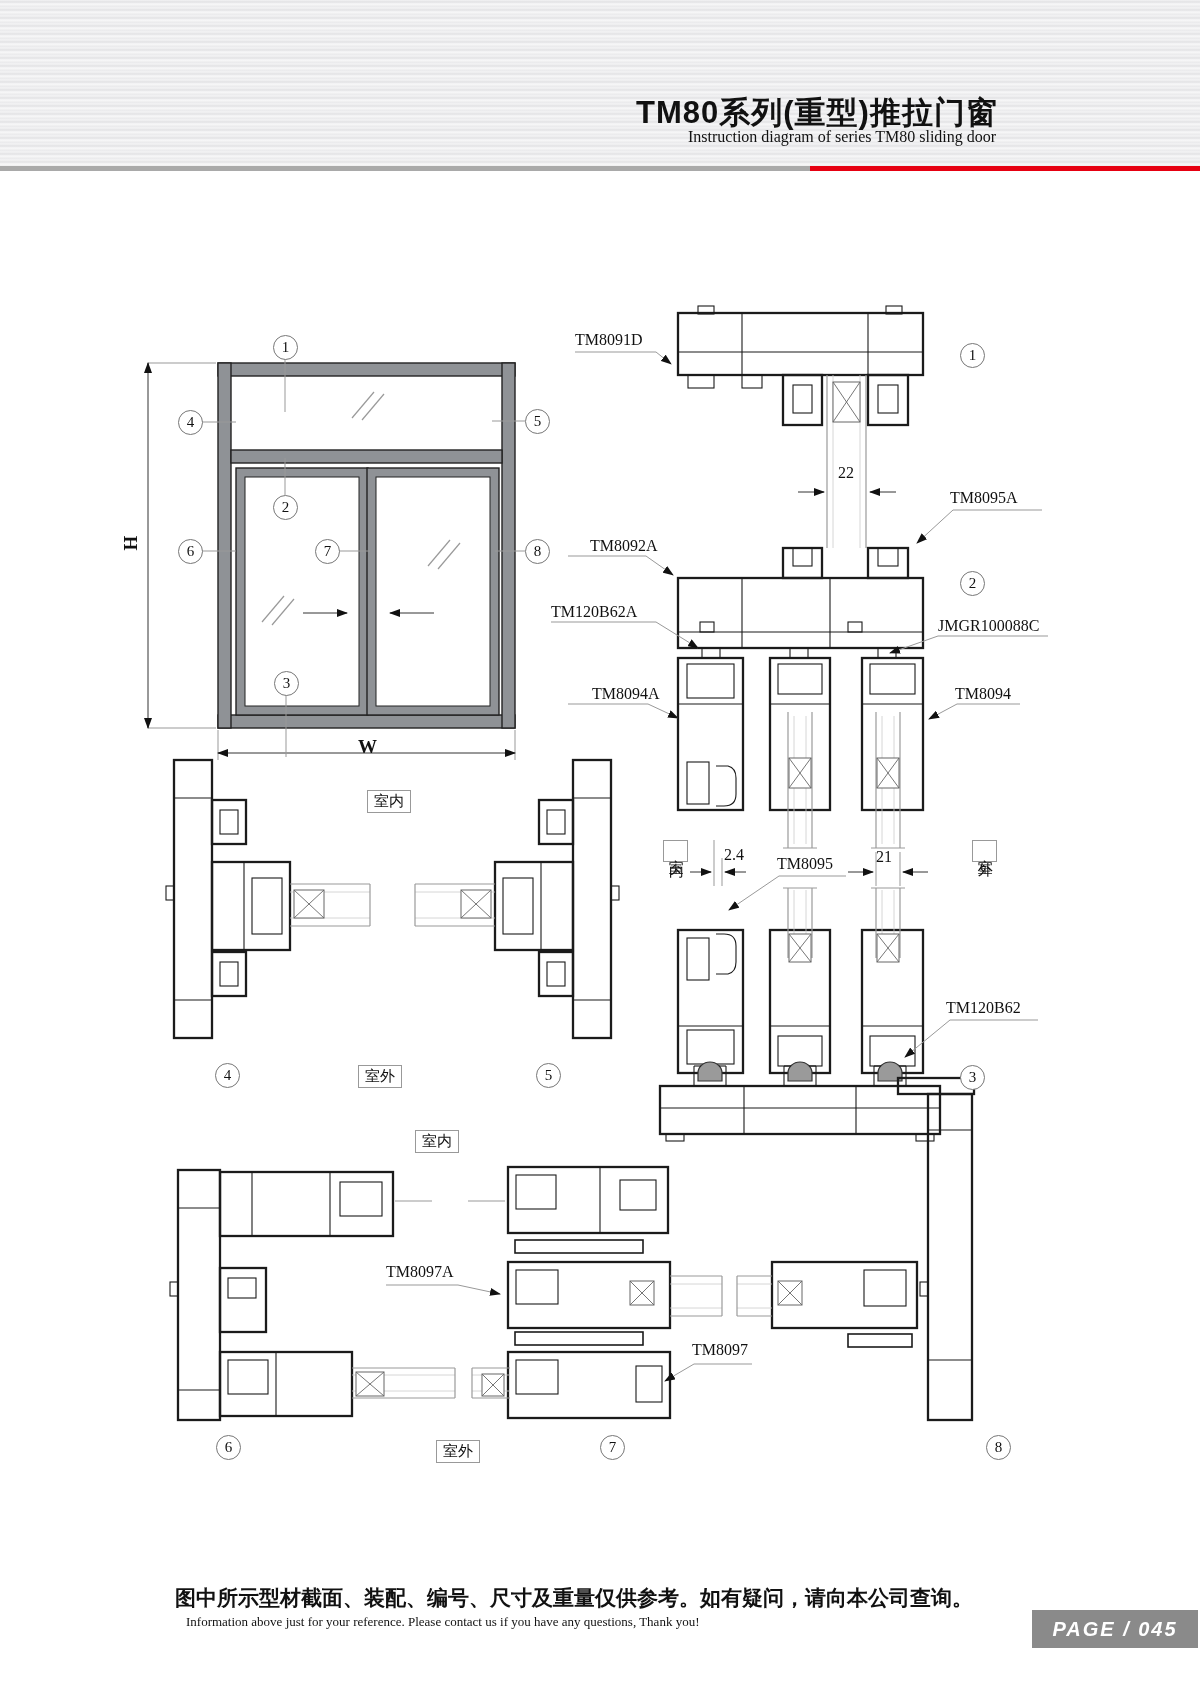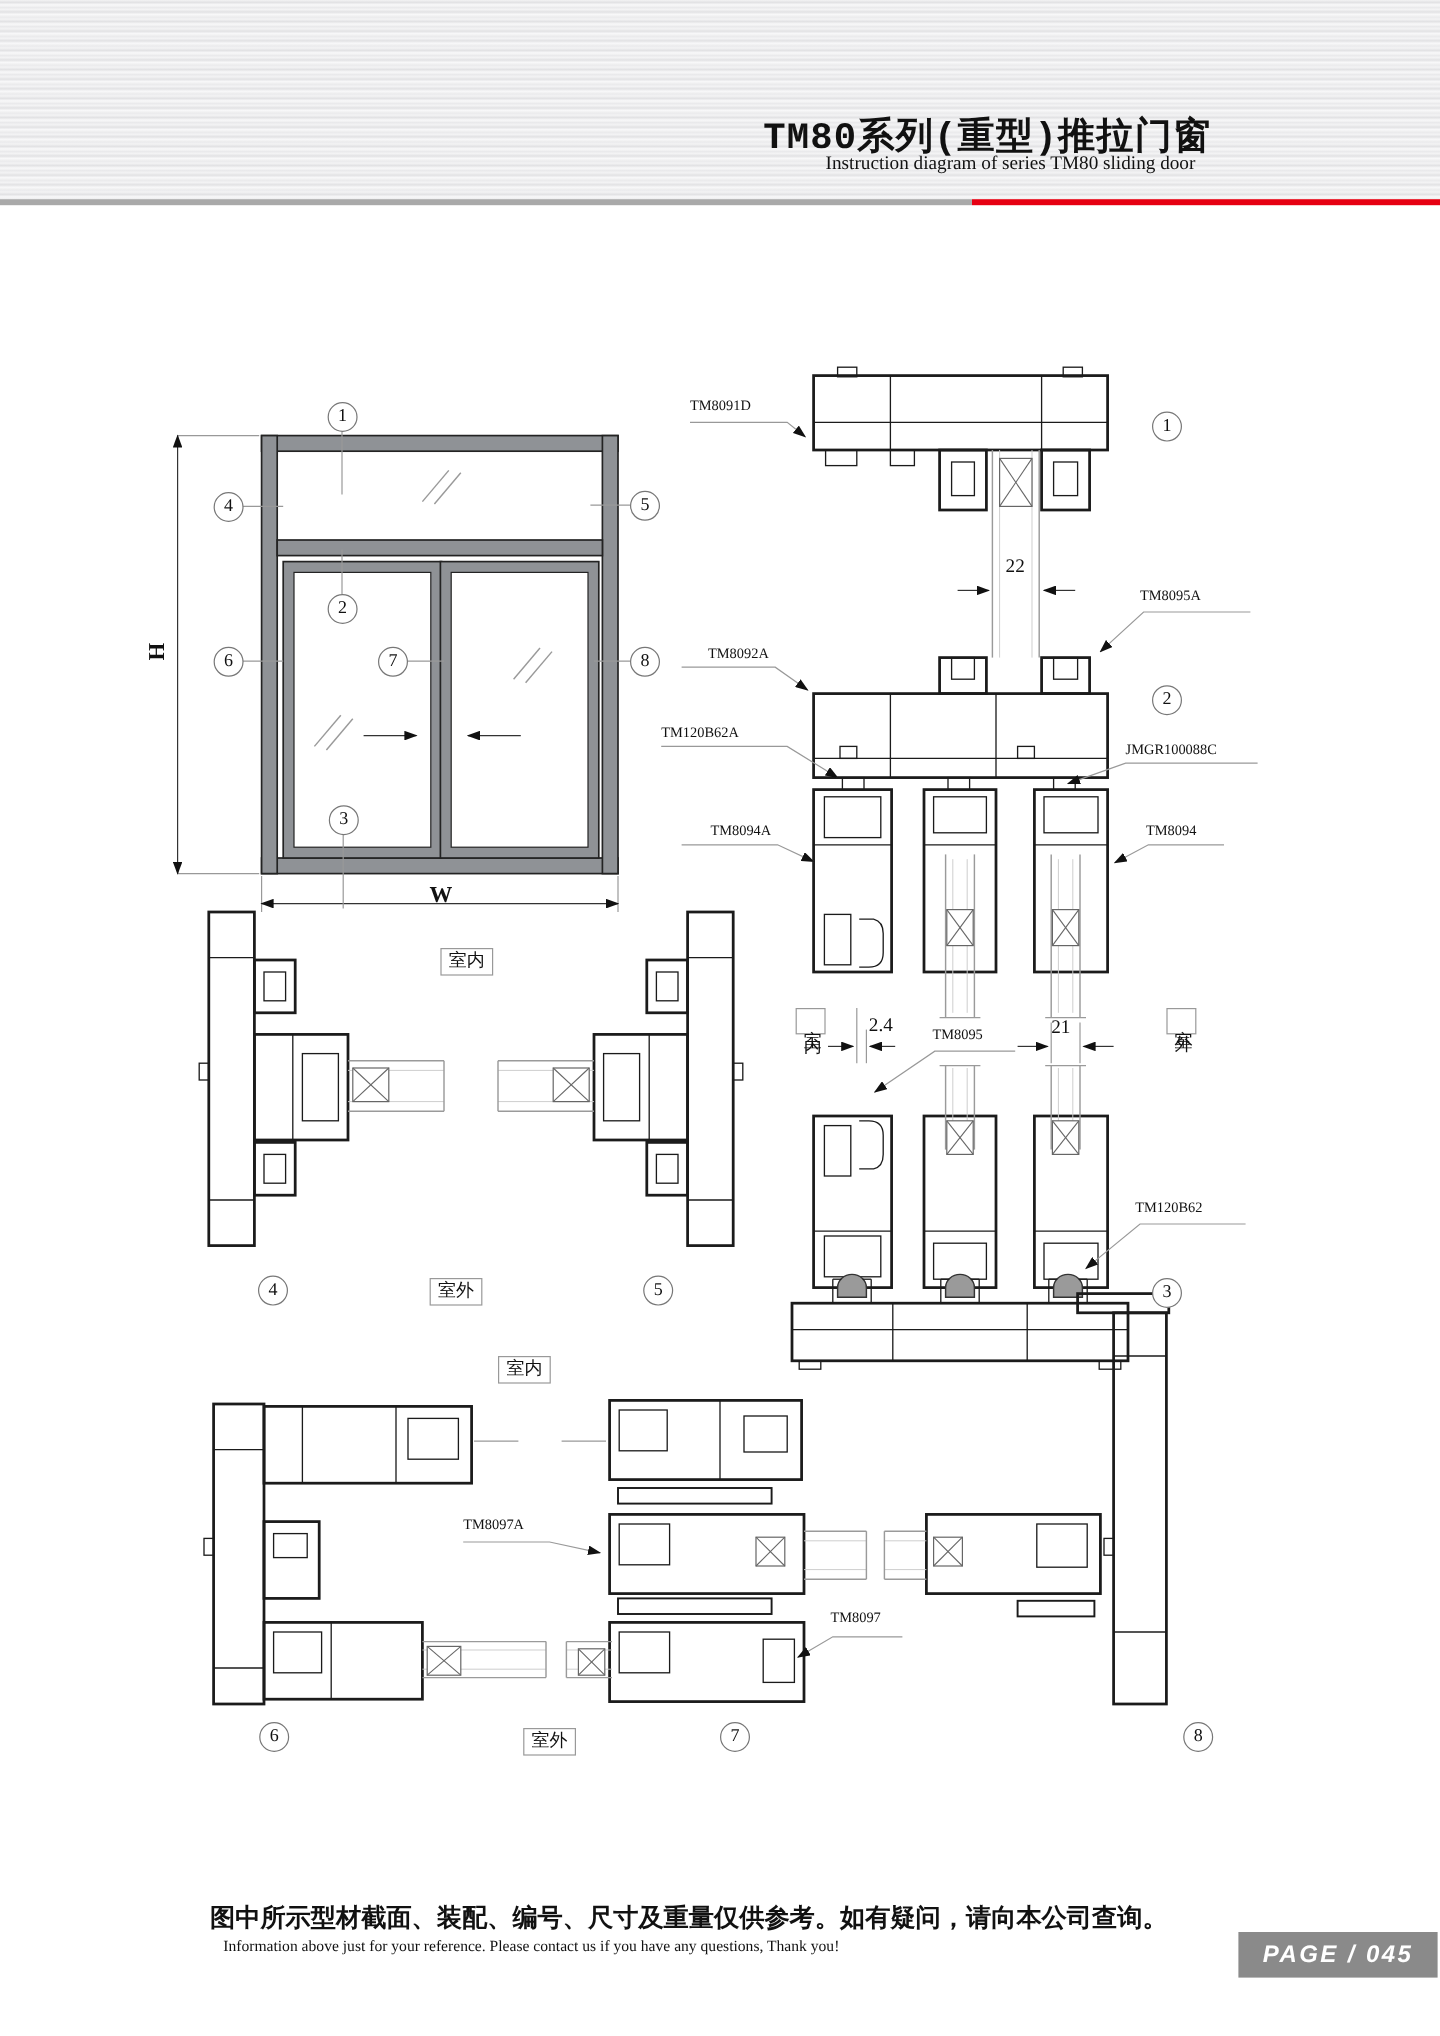--- a/index.html
+++ b/index.html
@@ -2,41 +2,41 @@
 <html><head>
 <meta charset="utf-8">
 <style>
   html,body{margin:0;padding:0;background:#fff;}
   .page{position:relative;width:1200px;height:1697px;background:#fff;overflow:hidden;
         font-family:"Liberation Serif",serif;color:#111;}
   
   .hdr-stripes{position:absolute;left:0;top:0;width:1200px;height:166px;
     background:repeating-linear-gradient(0deg,#ededee 0px,#f8f8f9 2px,#e2e2e4 4px,#f3f3f4 6px,#e9e9eb 8px);}
   .hdr-title{position:absolute;left:636px;top:92px;font-size:31px;font-weight:bold;
-    font-family:Liberation Mono, monospace;letter-spacing:1px;white-space:nowrap;}
+    font-family:Liberation Sans, sans-serif;letter-spacing:1px;white-space:nowrap;}
   .hdr-sub{position:absolute;left:688px;top:128px;font-size:16px;white-space:nowrap;}
   .divider{position:absolute;left:0;top:166px;width:1200px;height:5px;}
   .divider .seg-gray{position:absolute;left:0;top:0;width:810px;height:5px;background:#a9a9a9;}
   .divider .seg-red{position:absolute;left:810px;top:0;width:390px;height:5px;background:#e60012;}
   
   svg.draw{position:absolute;left:0;top:0;width:1200px;height:1697px;}
   .p{fill:none;stroke:#1b1b1b;stroke-width:2.3;}
   .c{fill:none;stroke:#1b1b1b;stroke-width:1.6;}
   .i{fill:none;stroke:#1b1b1b;stroke-width:1.1;}
   .g{fill:none;stroke:#9a9a9a;stroke-width:1.2;}
   .gl{fill:none;stroke:#cccccc;stroke-width:0.8;}
   .dim{fill:none;stroke:#333;stroke-width:1;}
   .lead{fill:none;stroke:#999;stroke-width:1;}
   .xbox{fill:#fff;stroke:#666;stroke-width:1;}
   .xd{stroke:#666;stroke-width:0.9;}
   .fr{fill:#8f9296;stroke:#232323;stroke-width:1.4;}
   .glass{fill:#ffffff;stroke:#232323;stroke-width:1;}
   .roller{fill:#9a9a9a;stroke:#333;stroke-width:1.2;}
   
-  .lbl{position:absolute;font-size:12px;white-space:nowrap;}
+  .lbl{position:absolute;font-size:16px;white-space:nowrap;}
   .dimt{position:absolute;font-size:16px;white-space:nowrap;}
   .mk{position:absolute;width:23px;height:23px;border:1.2px solid #777;border-radius:50%;
       background:#fff;font-size:15px;display:flex;align-items:center;justify-content:center;}
   .zone{position:absolute;border:1px solid #999;background:#fff;font-size:15px;
         padding:2px 6px;line-height:1.15;white-space:nowrap;}
   .zone.v{writing-mode:vertical-rl;letter-spacing:4px;padding:6px 3px;}
   .axis{position:absolute;font-size:19px;font-weight:bold;}
   .axis.rot{transform:rotate(-90deg);transform-origin:center;}
   
   .ft-cn{position:absolute;left:175px;top:1584px;font-size:21px;font-weight:bold;

